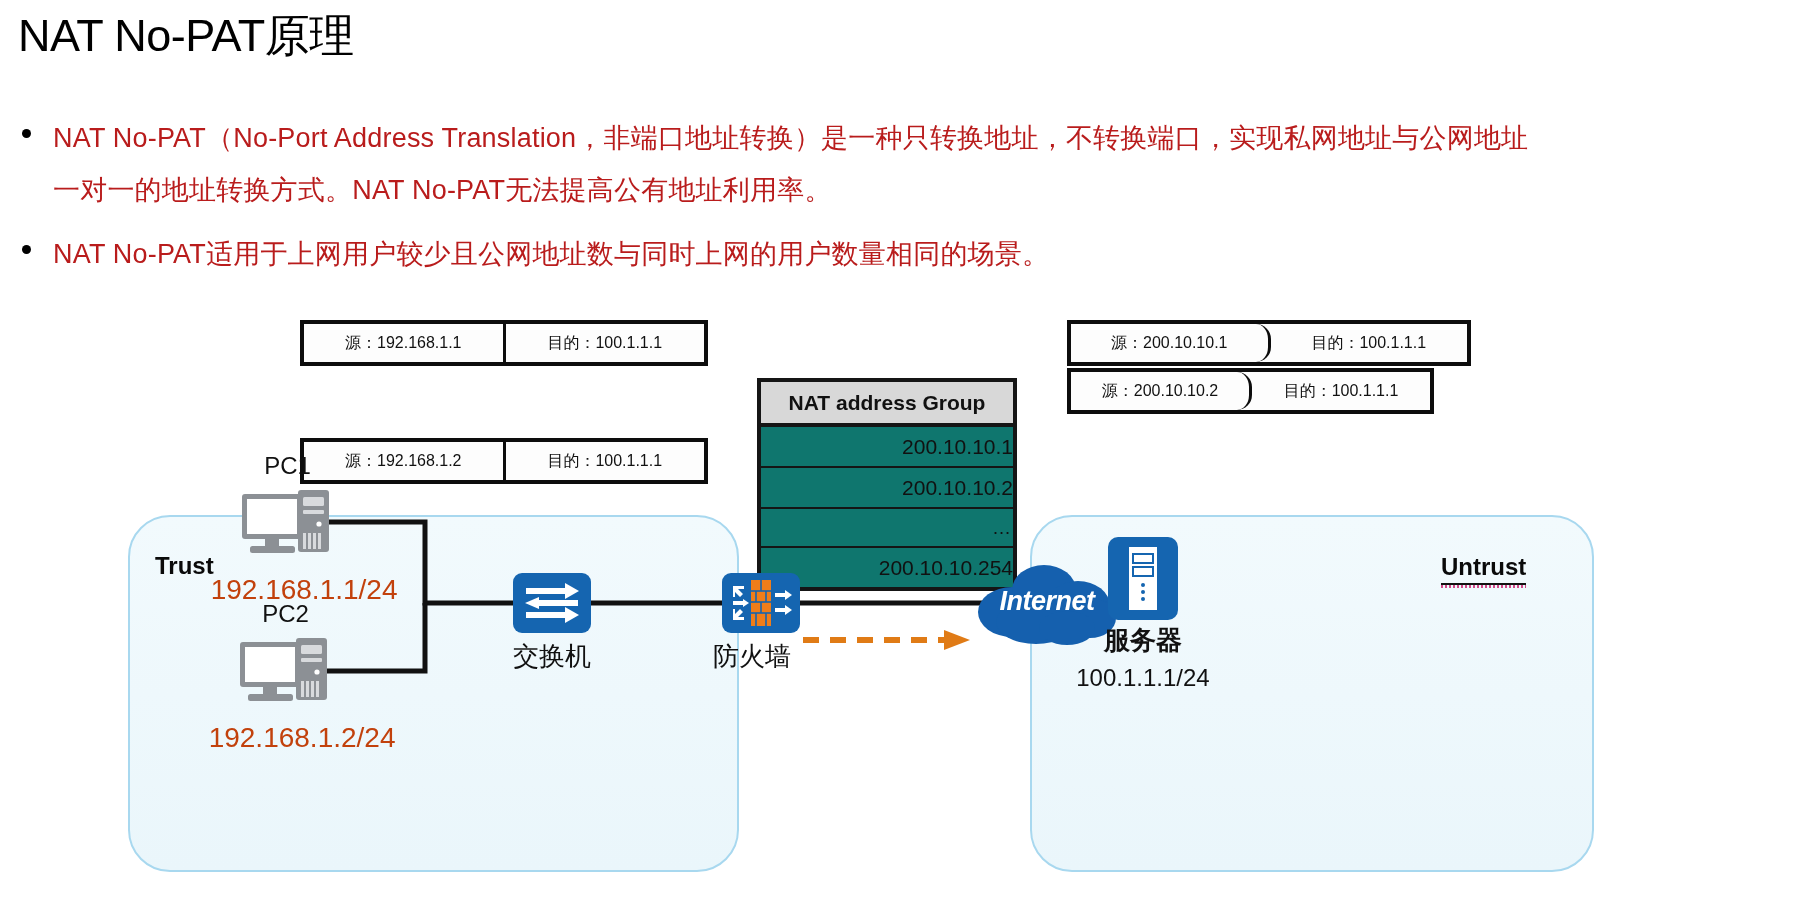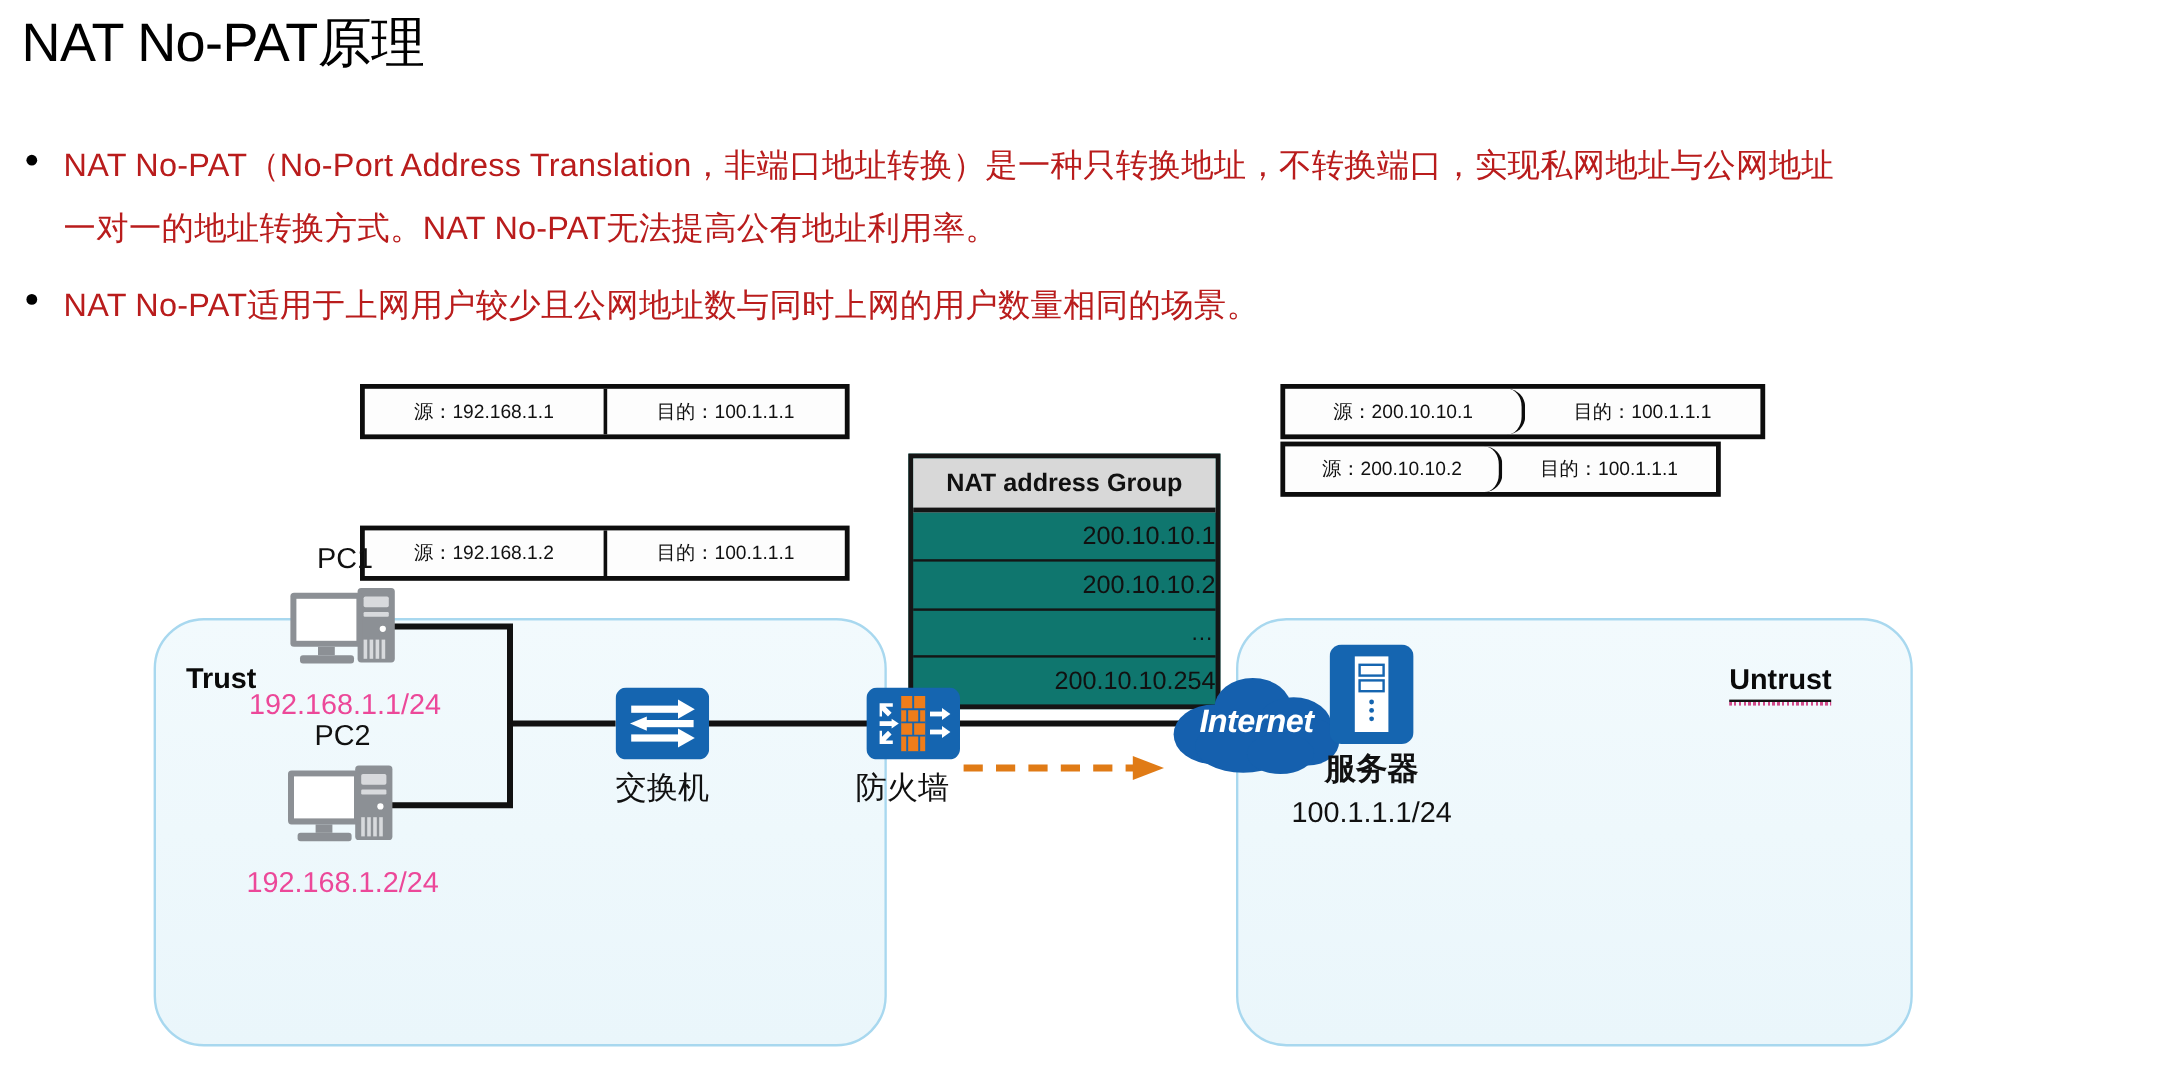--- a/index.html
+++ b/index.html
@@ -161,23 +161,23 @@
     text-align: center;
     font-size: 24px;
     color: #111;
     top: -36px;
   }
   .pc-ip {
     position: absolute;
     width: 220px;
     left: 50%;
     margin-left: -110px;
-    text-align: center;
-    font-size: 24px;
-    color: #ec4899;
+    text-align: right;
+    font-size: 28px;
+    color: #c2410c;
     top: 86px;
     white-space: nowrap;
   }
 
   #pc1 { left: 240px; top: 488px; width: 95px; height: 72px; }
   #pc2 { left: 238px; top: 636px; width: 95px; height: 72px; }
 
   #switch-node   { left: 513px; top: 573px; width: 78px; height: 60px; }
   #firewall-node { left: 722px; top: 573px; width: 60px; height: 60px; text-align: right; }
   .dev-caption {

